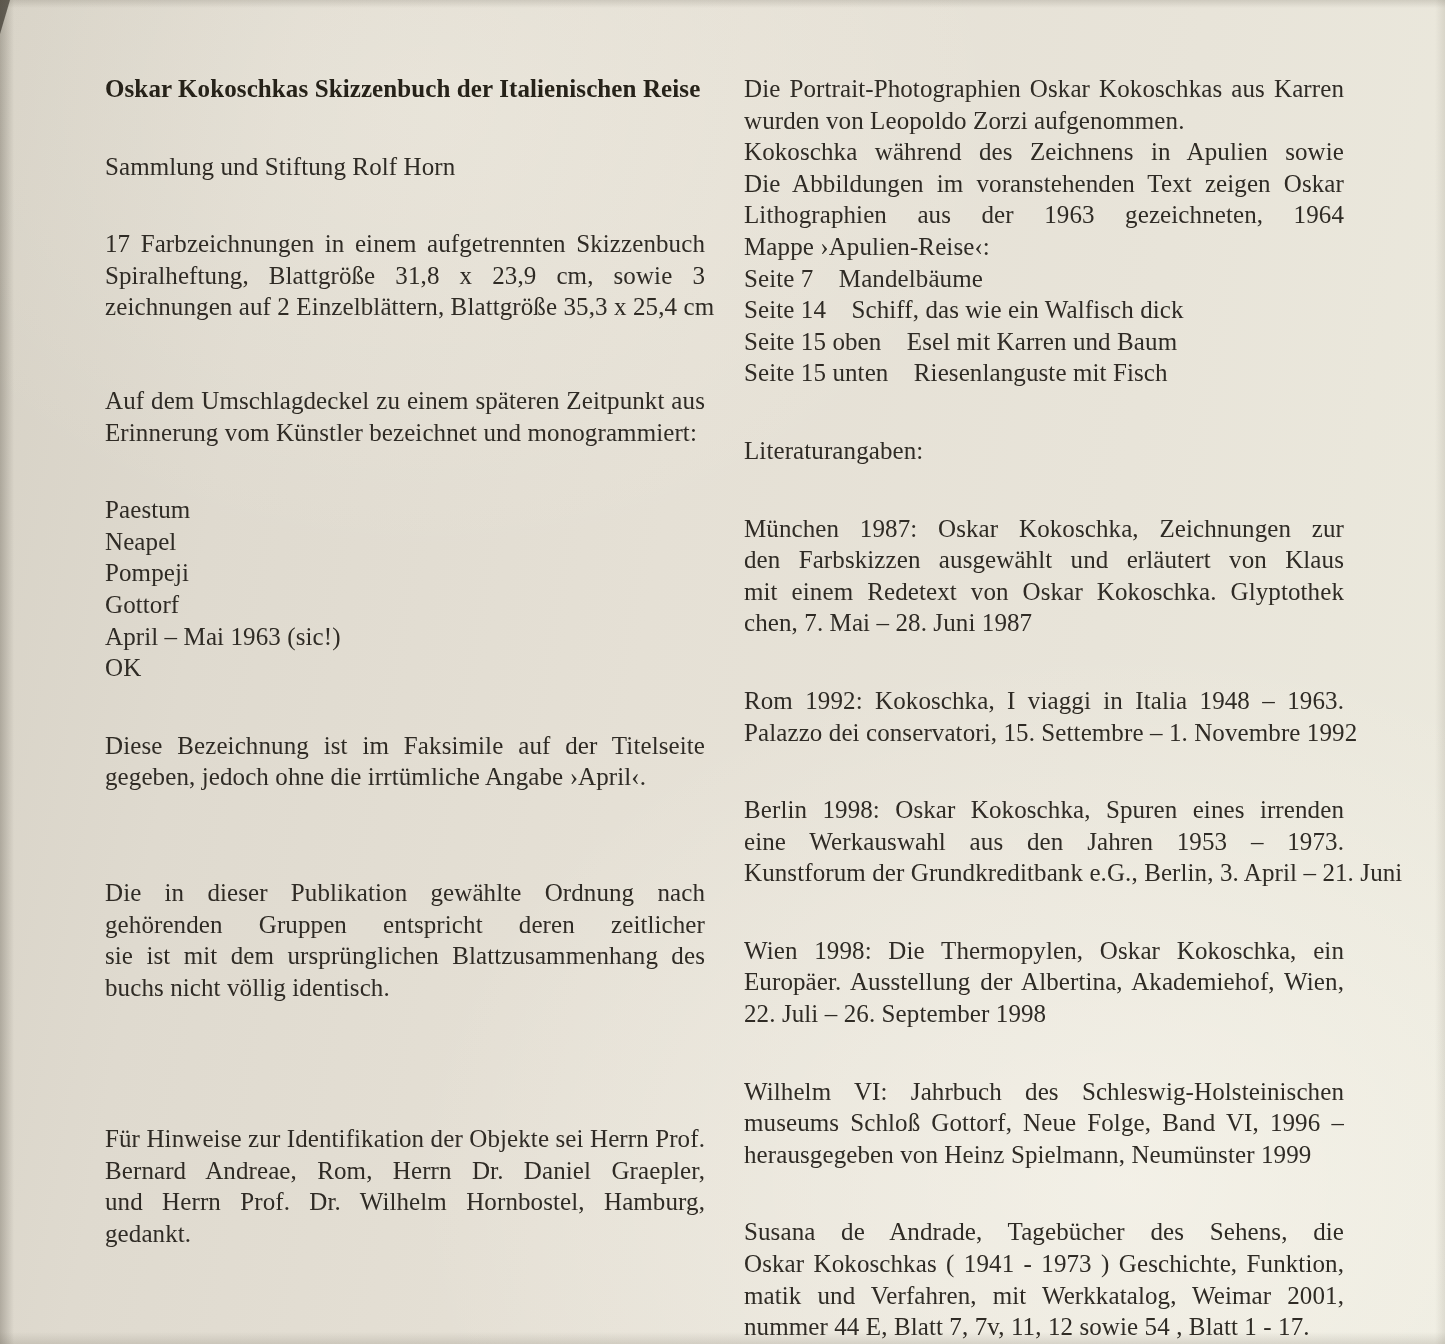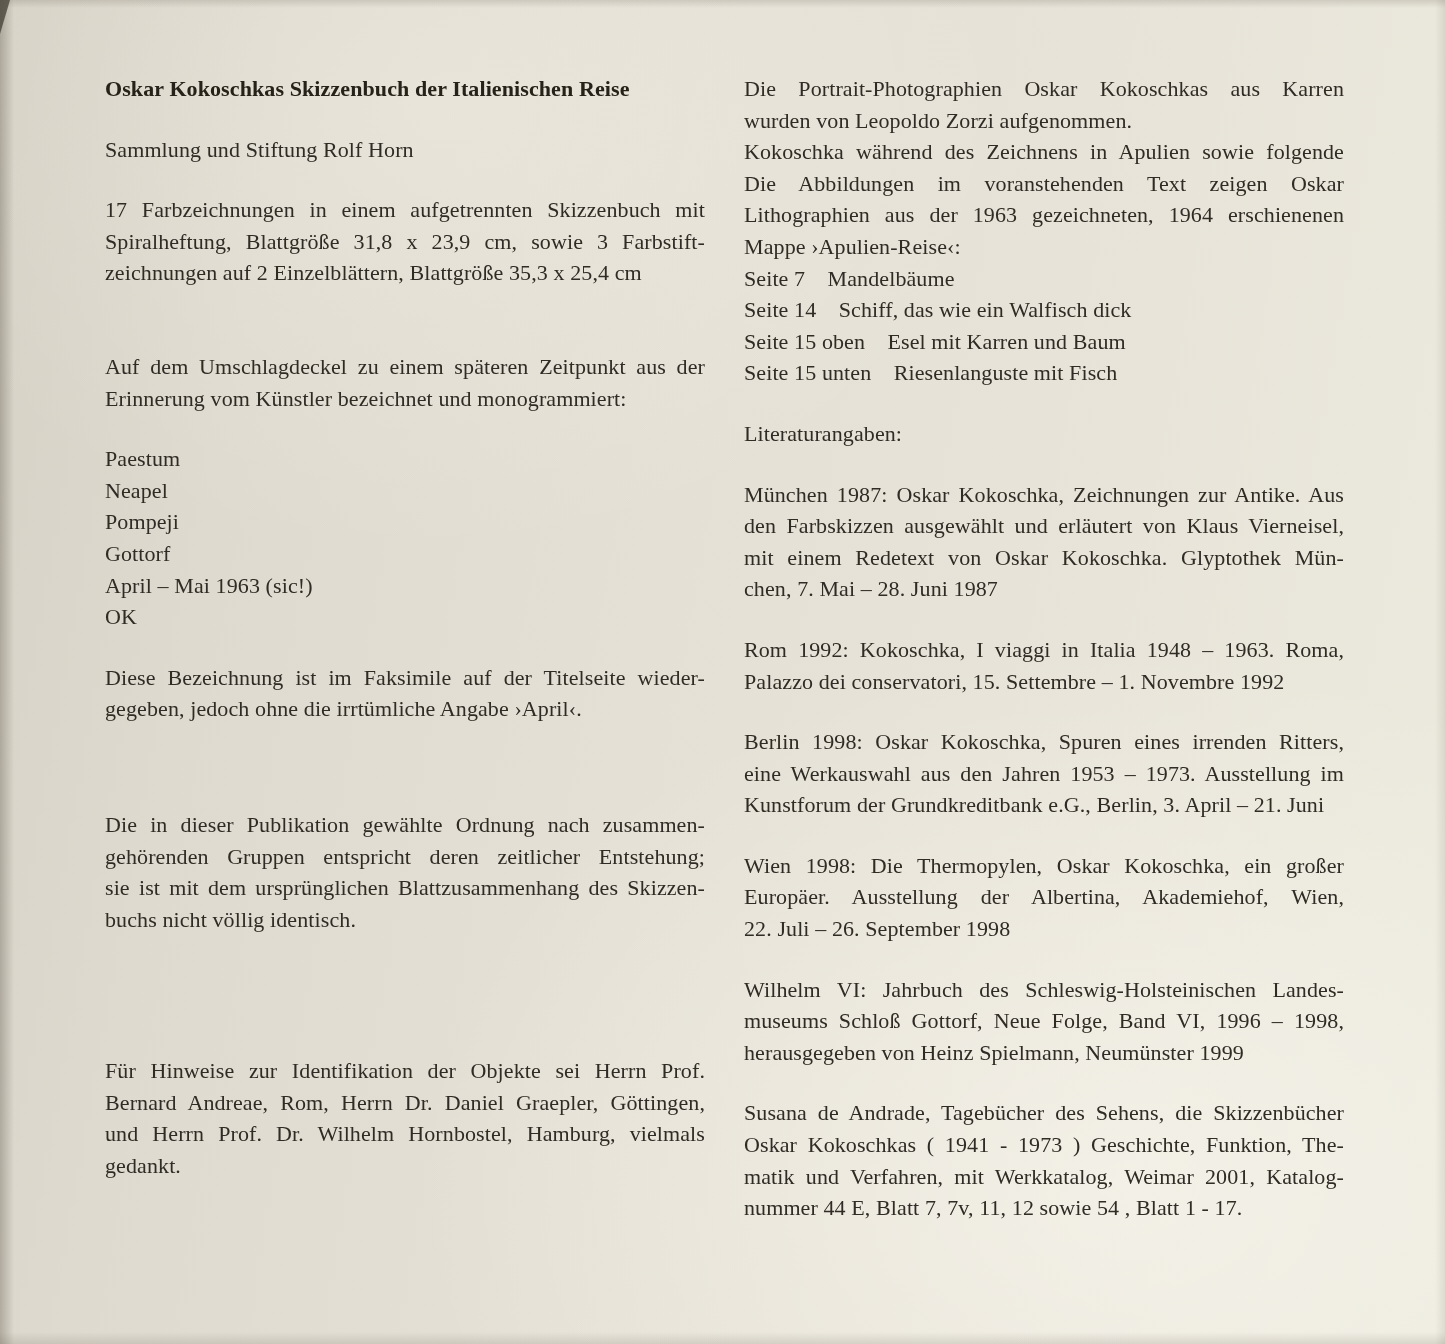--- a/index.html
+++ b/index.html
@@ -48,26 +48,26 @@
   }
   .col {
     position: absolute;
     top: 73px;
     width: 600px;
     color: #2f2b25;
   }
   .col-left  { left: 105px; }
   .col-right { left: 744px; }
   .block { margin-top: 0; }
-  .gap-single { margin-top: 29px; }
+  .gap-single { margin-top: 46px; }
   .gap-double { margin-top: 62px; }
   .gap-triple { margin-top: 84px; }
   .gap-quad   { margin-top: 120px; }
   .line {
-    font-size: 22px;
+    font-size: 25px;
     line-height: 31.6px;
     height: 31.6px;
     white-space: nowrap;
     letter-spacing: 0.1px;
   }
   .line.justify {
     white-space: normal;
     text-align: justify;
     text-align-last: justify;
     overflow: hidden;

